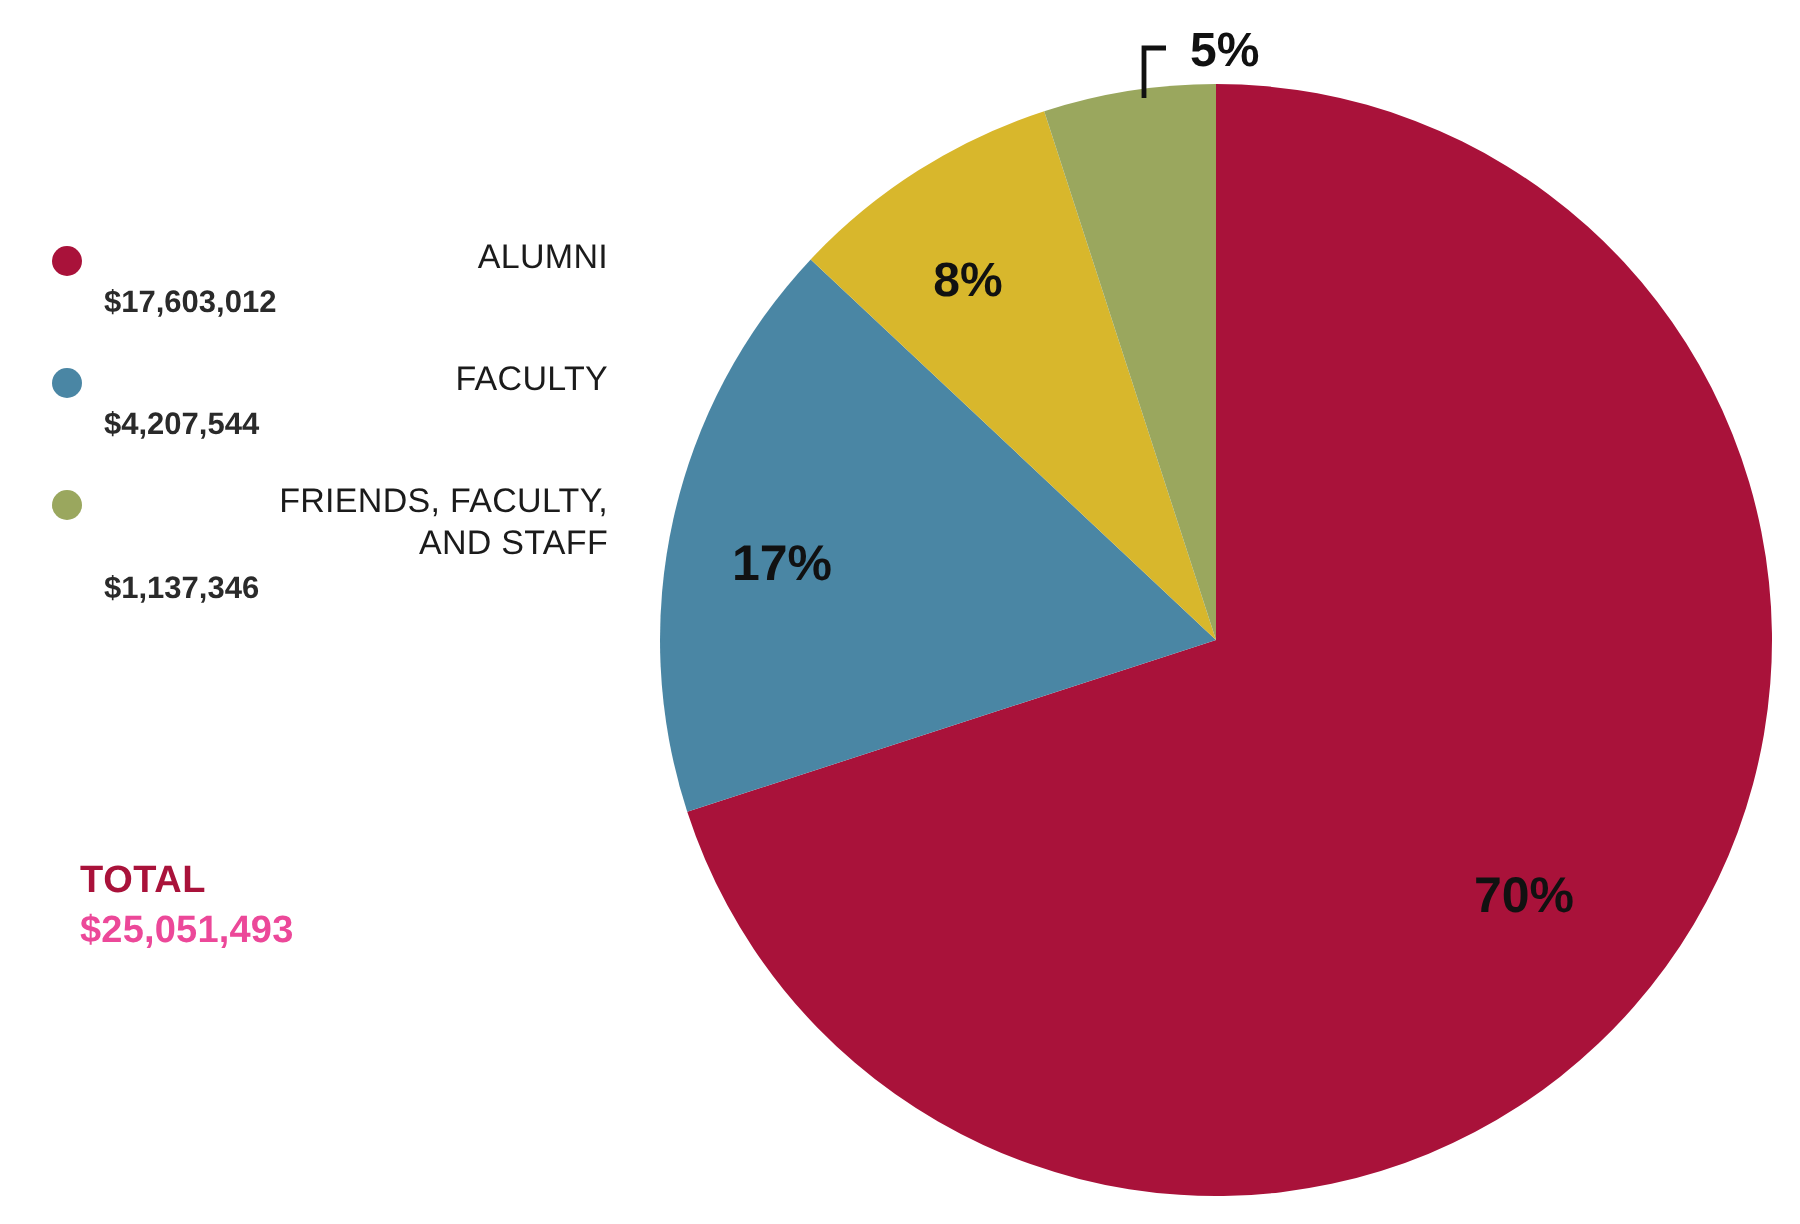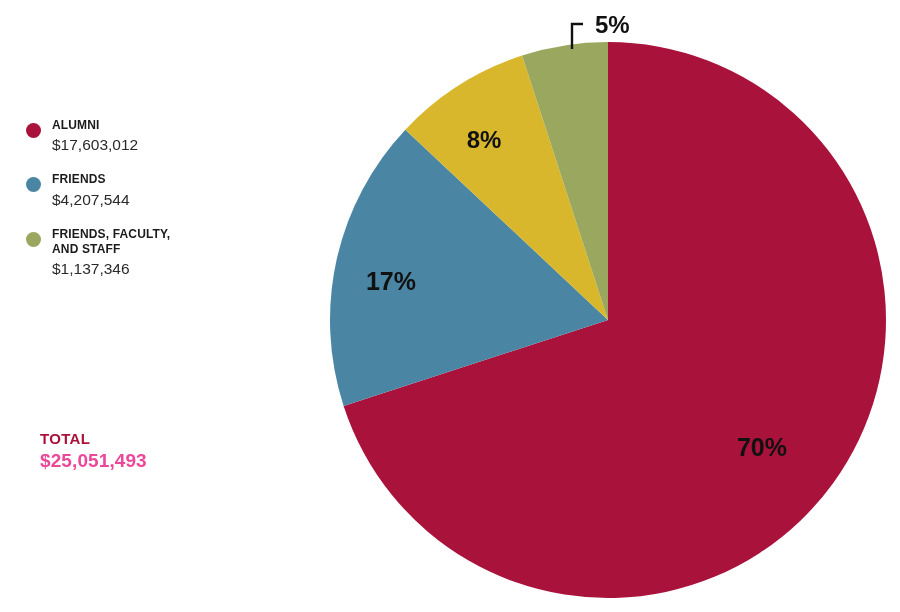--- a/index.html
+++ b/index.html
@@ -30,43 +30,44 @@
   }
   .legend-dot {
     position: absolute;
     left: 12px;
     top: 5px;
     width: 15px;
     height: 15px;
     border-radius: 50%;
   }
   .legend-label {
-    font-size: 12px;
-    font-weight: bold;
+    font-size: 17px;
+    font-weight: normal;
     letter-spacing: 0.15px;
     color: #1b1b1b;
     line-height: 1.28;
     white-space: pre-line;
+    text-align: right;
   }
   .legend-value {
     font-size: 15.5px;
-    font-weight: normal;
+    font-weight: bold;
     color: #2a2a2a;
     line-height: 1.42;
     margin-top: 1px;
   }
 
   #total-block {
     position: absolute;
     left: 14px;
     top: 430px;
     padding-left: 26px;
   }
   .total-label {
-    font-size: 15px;
+    font-size: 19px;
     font-weight: bold;
     letter-spacing: 0.3px;
   }
   .total-value {
     font-size: 19px;
     font-weight: bold;
     margin-top: 3px;
     letter-spacing: 0.1px;
   }
 
@@ -96,21 +97,21 @@
 <div id="legend">
 
   <div class="legend-item">
     <span class="legend-dot" style="background:#A9123A"></span>
     <div class="legend-label">ALUMNI</div>
     <div class="legend-value">$17,603,012</div>
   </div>
 
   <div class="legend-item">
     <span class="legend-dot" style="background:#4A86A4"></span>
-    <div class="legend-label">FRIENDS</div>
+    <div class="legend-label">FACULTY</div>
     <div class="legend-value">$4,207,544</div>
   </div>
 
 
   <div class="legend-item">
     <span class="legend-dot" style="background:#9AA75E"></span>
     <div class="legend-label">FRIENDS, FACULTY,
 AND STAFF</div>
     <div class="legend-value">$1,137,346</div>
   </div>

